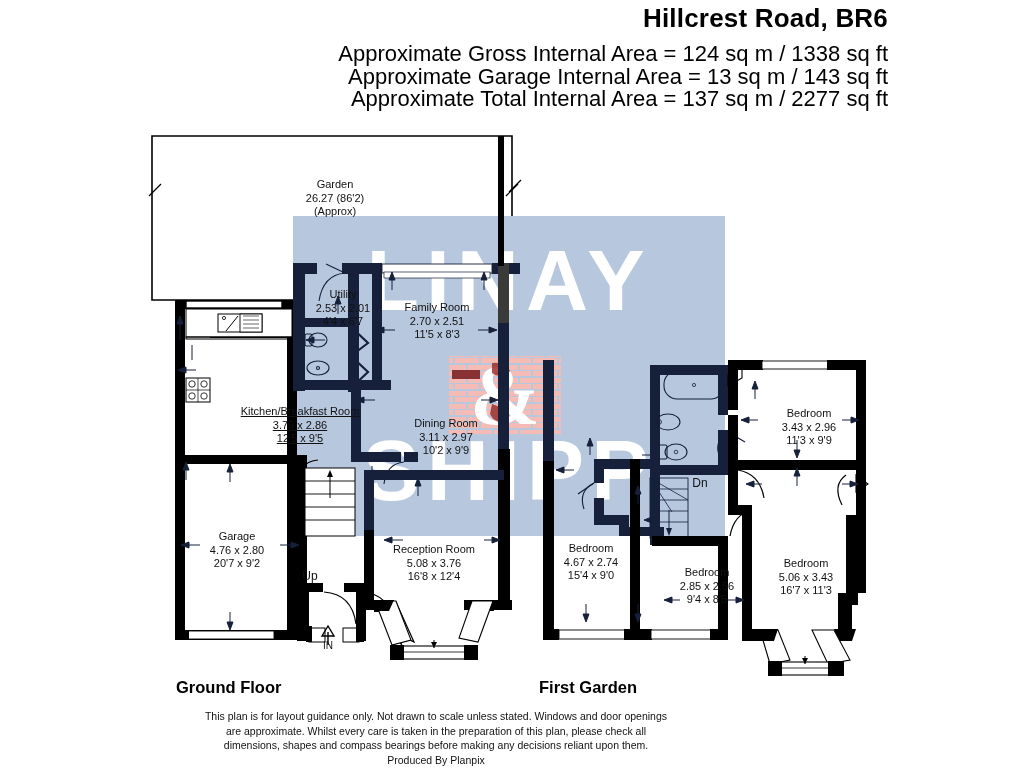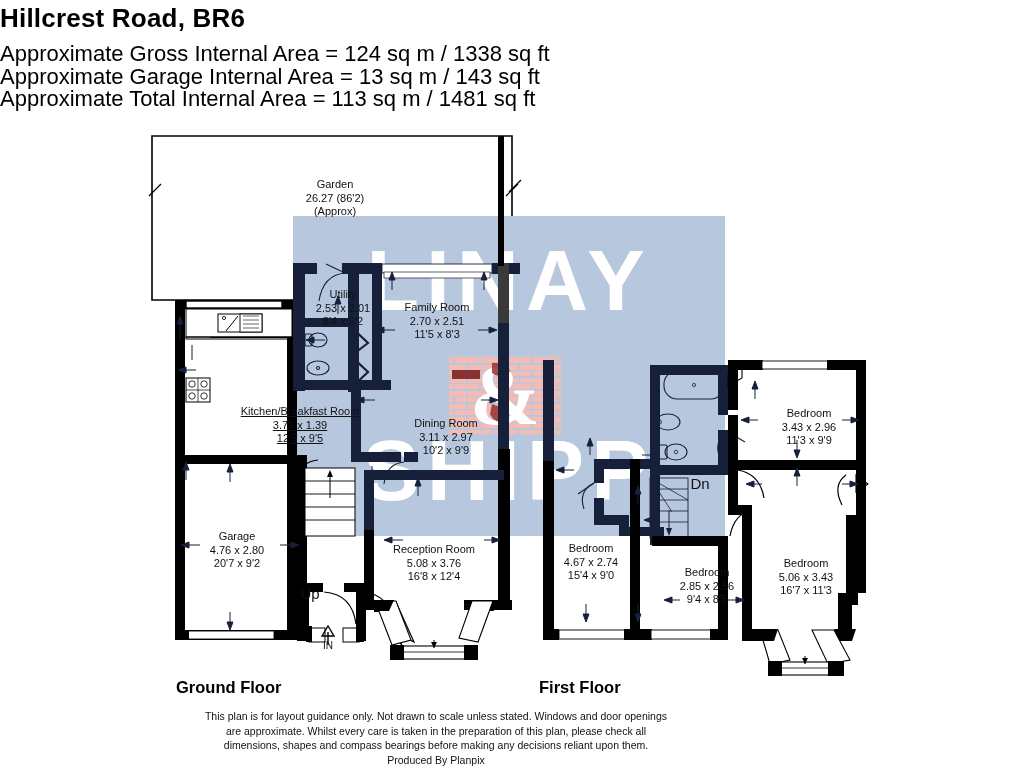--- a/index.html
+++ b/index.html
@@ -11,21 +11,21 @@
   body {
     width: 1024px; height: 768px;
     font-family: "Liberation Sans", sans-serif;
     color: #000;
     overflow: hidden;
     position: relative;
   }
   #plan-root { position: relative; width: 1024px; height: 768px; }
 
   
-  .header { position: absolute; left: 0; top: 0; width: 888px; text-align: left; }
+  .header { position: absolute; left: 0; top: 0; width: 888px; text-align: right; }
   .plan-title {
     font-size: 26px; font-weight: bold; letter-spacing: .2px;
     margin: 3px 0 0 0; line-height: 30px;
   }
   .area-lines { margin-top: 10px; }
   .area-line {
     font-size: 22px; line-height: 22.5px; font-weight: 400;
   }
 
   
@@ -40,21 +40,21 @@
     color: #111;
     white-space: nowrap;
     transform: translateX(-50%);
   }
   .room-label .rl-name { display: block; }
   .room-label .rl-m { display: block; }
   .room-label .rl-ft { display: block; }
 
   .mini-label {
     position: absolute;
-    font-size: 15px;
+    font-size: 12px;
     line-height: 13px;
     color: #111;
     white-space: nowrap;
     transform: translateX(-50%);
     text-align: center;
   }
 
   .floor-caption {
     position: absolute;
     font-size: 16.5px;
@@ -78,21 +78,21 @@
 </head>
 <body>
 
 <div id="plan-root">
 
   <div class="header">
     <div class="plan-title">Hillcrest Road, BR6</div>
     <div class="area-lines">
       <div class="area-line">Approximate Gross Internal Area = 124 sq m / 1338 sq ft</div>
       <div class="area-line">Approximate Garage Internal Area = 13 sq m / 143 sq ft</div>
-      <div class="area-line">Approximate Total Internal Area = 113 sq m / 1481 sq ft</div>
+      <div class="area-line">Approximate Total Internal Area = 137 sq m / 2277 sq ft</div>
     </div>
   </div>
 
   <svg id="floorplan-svg" viewBox="0 0 1024 768">
     <defs>
 
       <pattern id="brickpat" width="26" height="13" patternUnits="userSpaceOnUse">
         <rect width="26" height="13" fill="none"></rect>
         <rect x="0" y="1" width="24" height="5" fill="#f4bcb4"></rect>
         <rect x="13" y="7" width="24" height="5" fill="#f4bcb4"></rect>
@@ -471,32 +471,32 @@
 
   <div class="room-label" style="left:335px; top:178px;">
     <span class="rl-name">Garden</span>
     <span class="rl-m">26.27 (86'2)</span>
     <span class="rl-ft">(Approx)</span>
   </div>
 
   <div class="room-label" style="left:343px; top:288px;">
     <span class="rl-name">Utility</span>
     <span class="rl-m">2.53 x 2.01</span>
-    <span class="rl-ft">8'4 x 6'2</span>
+    <span class="rl-ft">4'4 x 6'7</span>
   </div>
 
   <div class="room-label" style="left:437px; top:301px;">
     <span class="rl-name">Family Room</span>
     <span class="rl-m">2.70 x 2.51</span>
     <span class="rl-ft">11'5 x 8'3</span>
   </div>
 
   <div class="room-label" style="left:300px; top:405px;text-decoration:underline;">
     <span class="rl-name">Kitchen/Breakfast Room</span>
-    <span class="rl-m">3.79 x 1.39</span>
+    <span class="rl-m">3.79 x 2.86</span>
     <span class="rl-ft">12'5 x 9'5</span>
   </div>
 
   <div class="room-label" style="left:446px; top:408px;margin-top:9px;">
     <span class="rl-name">Dining Room</span>
     <span class="rl-m">3.11 x 2.97</span>
     <span class="rl-ft">10'2 x 9'9</span>
   </div>
 
   <div class="room-label" style="left:237px; top:530px;">
@@ -504,21 +504,21 @@
     <span class="rl-m">4.76 x 2.80</span>
     <span class="rl-ft">20'7 x 9'2</span>
   </div>
 
   <div class="room-label" style="left:434px; top:543px;">
     <span class="rl-name">Reception Room</span>
     <span class="rl-m">5.08 x 3.76</span>
     <span class="rl-ft">16'8 x 12'4</span>
   </div>
 
-  <div class="mini-label" style="left:310px; top:570px;margin-top:17px;">Up</div>
+  <div class="mini-label" style="left:310px; top:570px;">Up</div>
   <div class="mini-label" style="left:328px; top:639px; font-size:10px;">IN</div>
 
   <div class="room-label" style="left:809px; top:407px;">
     <span class="rl-name">Bedroom</span>
     <span class="rl-m">3.43 x 2.96</span>
     <span class="rl-ft">11'3 x 9'9</span>
   </div>
 
   <div class="room-label" style="left:591px; top:542px;">
     <span class="rl-name">Bedroom</span>
@@ -534,21 +534,21 @@
 
   <div class="room-label" style="left:806px; top:557px;">
     <span class="rl-name">Bedroom</span>
     <span class="rl-m">5.06 x 3.43</span>
     <span class="rl-ft">16'7 x 11'3</span>
   </div>
 
   <div class="mini-label" style="left:700px; top:477px;">Dn</div>
 
   <div class="floor-caption" style="left:176px; top:678px;">Ground Floor</div>
-  <div class="floor-caption" style="left:539px; top:678px;">First Floor</div>
+  <div class="floor-caption" style="left:539px; top:678px;">First Garden</div>
 
   <div class="footer">
     <div class="footer-line">This plan is for layout guidance only. Not drawn to scale unless stated. Windows and door openings</div>
     <div class="footer-line">are approximate. Whilst every care is taken in the preparation of this plan, please check all</div>
     <div class="footer-line">dimensions, shapes and compass bearings before making any decisions reliant upon them.</div>
     <div class="footer-produced">Produced By Planpix</div>
   </div>
 
 </div>
 

